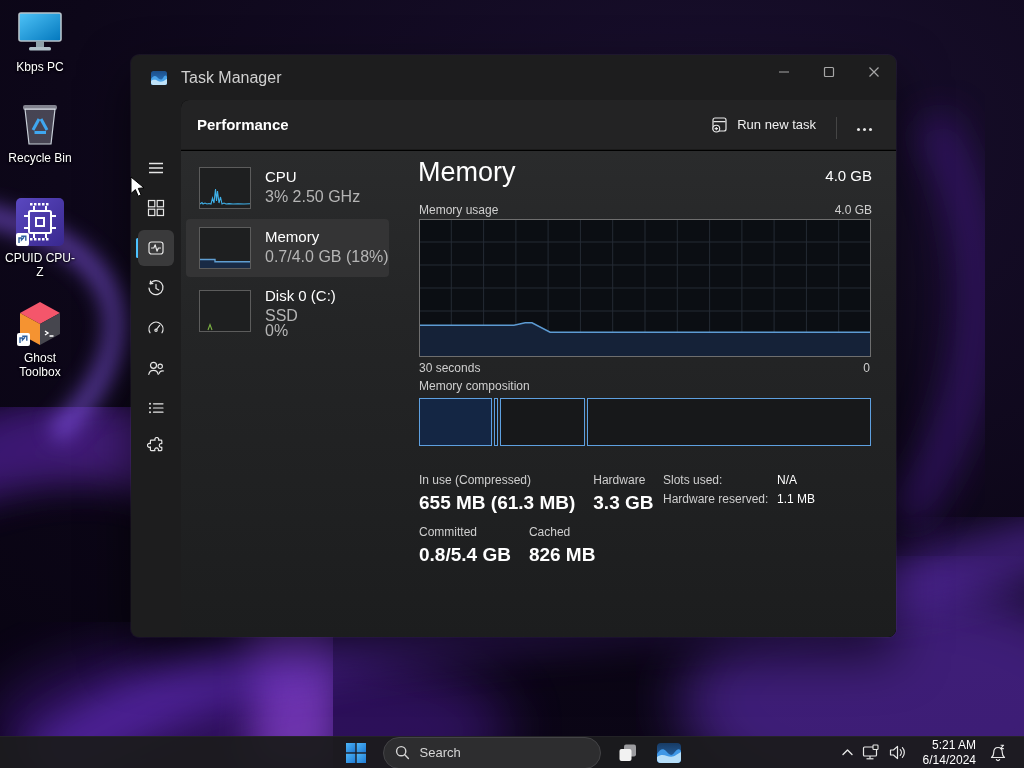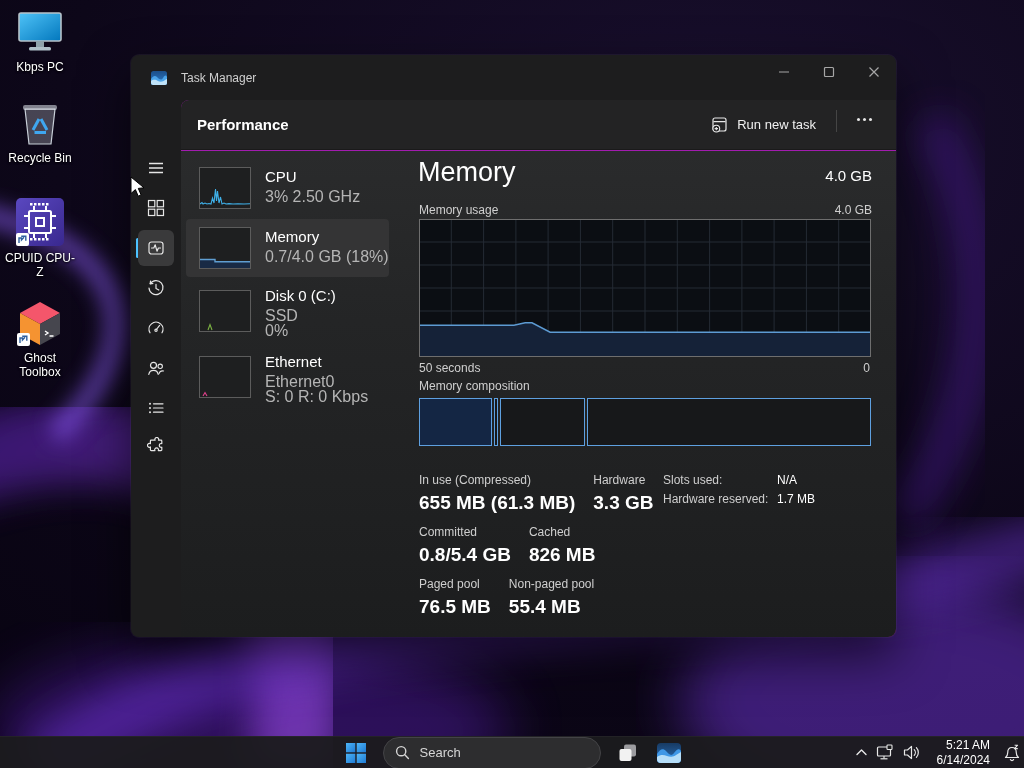--- a/index.html
+++ b/index.html
@@ -18,33 +18,33 @@
   .desk-icon { position:absolute; left:2px; width:76px; display:flex; flex-direction:column; align-items:center; gap:4px; }
   .desk-icon .lbl { font-size:12px; color:#fff; text-align:center; line-height:14px;
     text-shadow:0 1px 2px rgba(0,0,0,.9), 0 0 3px rgba(0,0,0,.7); }
   .shortcut-badge { position:absolute; left:1px; bottom:1px; width:13px; height:13px; background:#fff; border-radius:2px; display:flex; align-items:center; justify-content:center; }
 
   
   .tm-window { position:absolute; left:131px; top:55px; width:765px; height:582px;
     background:#1d1d1e; border-radius:8px; box-shadow:0 20px 50px rgba(0,0,0,.6), 0 0 0 1px rgba(255,255,255,.06);
     overflow:hidden; }
   .titlebar { position:absolute; left:0; top:0; right:0; height:45px; display:flex; align-items:center; }
-  .titlebar .app-title { font-size:12px; color:#d0d0d0; margin-left:14px; }
+  .titlebar .app-title { font-size:16px; color:#d0d0d0; margin-left:14px; }
   .win-controls { position:absolute; right:0; top:0; display:flex; }
   .win-btn { width:45px; height:34px; display:flex; align-items:center; justify-content:center; background:transparent; border:none; cursor:default; }
 
   .side-rail { position:absolute; left:0; top:45px; bottom:0; width:50px; }
   .rail-btn { position:absolute; left:7px; width:36px; height:36px; display:flex; align-items:center; justify-content:center; border-radius:6px; }
   .rail-btn.selected { background:#3a3a3b; }
   .rail-accent { position:absolute; left:5px; width:3px; height:20px; border-radius:2px; background:#4cc2ff; }
 
-  .card { position:absolute; left:50px; top:45px; right:0; bottom:0; border-top-left-radius:8px; overflow:hidden; background:#a21caf; }
+  .card { position:absolute; left:50px; top:45px; right:0; bottom:0; border-top-left-radius:8px; overflow:hidden; background:#000000; }
   .card-header { position:absolute; left:0; top:0; right:0; height:50px; background:#232324; display:flex; align-items:center; border-bottom:1px solid #1a1a1a; }
   .card-header .page-title { font-size:15px; font-weight:700; margin-left:16px; color:#fff; }
-  .header-right { position:absolute; right:14px; display:flex; align-items:flex-start; }
+  .header-right { position:absolute; right:14px; display:flex; align-items:flex-end; }
   .run-task { display:flex; align-items:center; gap:9px; padding:6px 10px; border-radius:4px; background:transparent; border:none; color:#f0f0f0; font-size:13px; font-family:inherit; }
   .hdr-sep { width:1px; height:22px; background:#454545; margin:0 10px; }
   .dots { display:flex; gap:3px; padding:8px 10px; }
   .dots i { width:3px; height:3px; border-radius:50%; background:#e6e6e6; }
 
   .card-content { position:absolute; left:0; top:51px; right:0; bottom:0;
     background:linear-gradient(180deg,#2a2b2c 0%, #242526 35%, #1c1d1e 100%); }
 
   
   .perf-item { position:absolute; left:5px; width:203px; border-radius:4px; }
@@ -77,21 +77,21 @@
 
   
   .taskbar { position:absolute; left:0; bottom:0; width:1024px; height:32px; background:rgba(27,27,29,.95);
     border-top:1px solid rgba(255,255,255,.04); }
   .tb-center { position:absolute; left:0; right:0; top:0; height:100%; display:flex; align-items:center; justify-content:center; gap:13px; }
   .tb-btn { display:flex; align-items:center; justify-content:center; width:28px; height:28px; position:relative; }
   .search-pill { width:218px; height:32px; border-radius:16px; background:#2d2d2f; border:1px solid #434346;
     display:flex; align-items:center; gap:10px; padding-left:11px; }
   .search-pill span { font-size:13px; color:#d6d6d6; }
   .tb-underline { position:absolute; bottom:-8px; left:50%; transform:translateX(-50%); width:9px; height:3px; border-radius:2px; background:#9a9a9a; }
-  .tray { position:absolute; right:0; top:0; height:100%; display:flex; align-items:center; }
+  .tray { position:absolute; right:0; top:0; height:100%; display:flex; align-items:center; padding-right:14px; }
   .clock { text-align:right; font-size:12px; color:#fff; line-height:15px; margin:0 10px 0 12px; }
 
   .cursor { position:absolute; left:130px; top:176px; z-index:50; }
 </style>
 </head>
 <body>
 
 <svg class="wallpaper" width="1024" height="768" viewBox="0 0 1024 768">
   <defs>
     <filter id="blur18">
@@ -372,30 +372,20 @@
         <div class="mini-chart" style="top:8px">
           <svg width="50" height="40" viewBox="0 0 50 40">
             <polyline points="8,39 10,33.5 12,39" fill="none" stroke="#7cb342" stroke-width="1.1"></polyline>
           </svg>
         </div>
         <div class="perf-name" style="top:5px">Disk 0 (C:)</div>
         <div class="perf-sub" style="top:25px">SSD</div>
         <div class="perf-sub" style="top:40px">0%</div>
       </div>
 
-      <div class="perf-item" style="top:197px;height:66px">
-        <div class="mini-chart" style="top:8px">
-          <svg width="50" height="40" viewBox="0 0 50 40">
-            <polyline points="3,39 5,35.5 7,39" fill="none" stroke="#e0418c" stroke-width="1.1"></polyline>
-          </svg>
-        </div>
-        <div class="perf-name" style="top:5px">Ethernet</div>
-        <div class="perf-sub" style="top:25px">Ethernet0</div>
-        <div class="perf-sub" style="top:40px">S: 0 R: 0 Kbps</div>
-      </div>
 
       <div class="main-panel">
         <div class="mem-title">Memory</div>
         <div class="mem-cap">4.0 GB</div>
         <div class="usage-label">Memory usage</div>
         <div class="usage-max">4.0 GB</div>
 
         <div class="chart-box">
           <svg id="memChart" width="452" height="138" viewBox="0 0 452 138">
               <rect x="0" y="0" width="452" height="138" fill="#0b0e13"></rect>
@@ -416,21 +406,21 @@
               <line x1="0" y1="46" x2="452" y2="46" stroke="#242b34" stroke-width="1"></line>
               <line x1="0" y1="69" x2="452" y2="69" stroke="#242b34" stroke-width="1"></line>
               <line x1="0" y1="92" x2="452" y2="92" stroke="#242b34" stroke-width="1"></line>
               <line x1="0" y1="115" x2="452" y2="115" stroke="#242b34" stroke-width="1"></line>
               <polygon points="0.0,106.3 94.9,106.3 106.2,103.8 113.0,103.8 131.1,113.2 452.0,113.2 452,138 0,138" fill="#152238"></polygon>
               <polyline points="0.0,106.3 94.9,106.3 106.2,103.8 113.0,103.8 131.1,113.2 452.0,113.2" fill="none" stroke="#5d9bd3" stroke-width="1.5"></polyline>
               <rect x="0.5" y="0.5" width="451" height="137" fill="none" stroke="#6e6e6e" stroke-width="1"></rect>
             </svg>
         </div>
 
-        <div class="x-left">50 seconds</div>
+        <div class="x-left">30 seconds</div>
         <div class="x-right">0</div>
         <div class="comp-label">Memory composition</div>
         <div class="comp-bar" id="compBar">
             <div class="comp-seg filled" style="width: 16.2%;"></div>
             <div class="comp-seg" style="width: 0.9%;"></div>
             <div class="comp-seg" style="width: 18.9%;"></div>
             <div class="comp-seg" style="width: 63%;"></div>
           </div>
 
         <div class="stats">
@@ -447,37 +437,27 @@
           <div class="stat-row">
             <div class="stat-cell">
               <div class="s-lbl">Committed</div>
               <div class="s-val">0.8/5.4 GB</div>
             </div>
             <div class="stat-cell">
               <div class="s-lbl">Cached</div>
               <div class="s-val">826 MB</div>
             </div>
           </div>
-          <div class="stat-row">
-            <div class="stat-cell">
-              <div class="s-lbl">Paged pool</div>
-              <div class="s-val">76.5 MB</div>
-            </div>
-            <div class="stat-cell">
-              <div class="s-lbl">Non-paged pool</div>
-              <div class="s-val">55.4 MB</div>
-            </div>
-          </div>
         </div>
 
         <div class="detail-grid">
           <div class="d-lbl">Slots used:</div>
           <div class="d-val">N/A</div>
           <div class="d-lbl">Hardware reserved:</div>
-          <div class="d-val">1.7 MB</div>
+          <div class="d-val">1.1 MB</div>
         </div>
       </div>
     </div>
   </div>
 </div>
 
 <div class="taskbar">
   <div class="tb-center">
     <div class="tb-btn">
       <svg width="24" height="24" viewBox="0 0 24 24">

